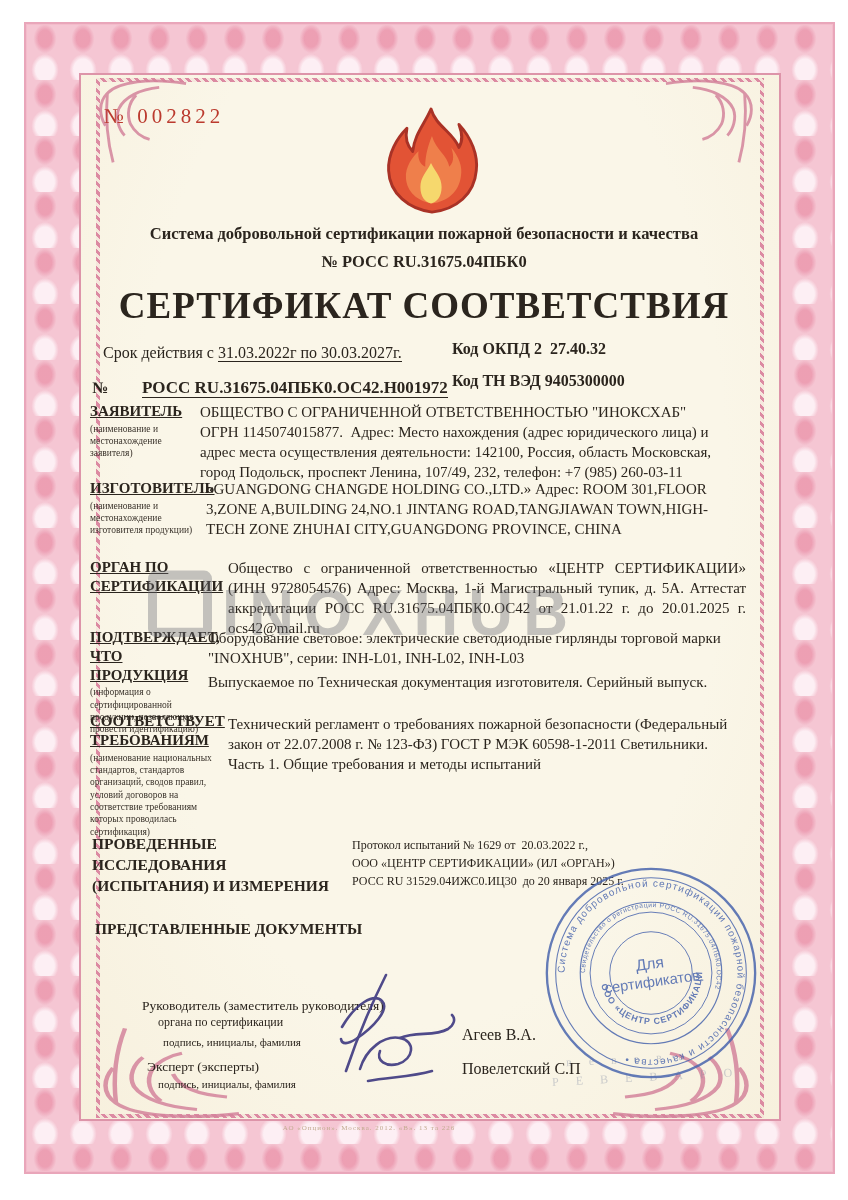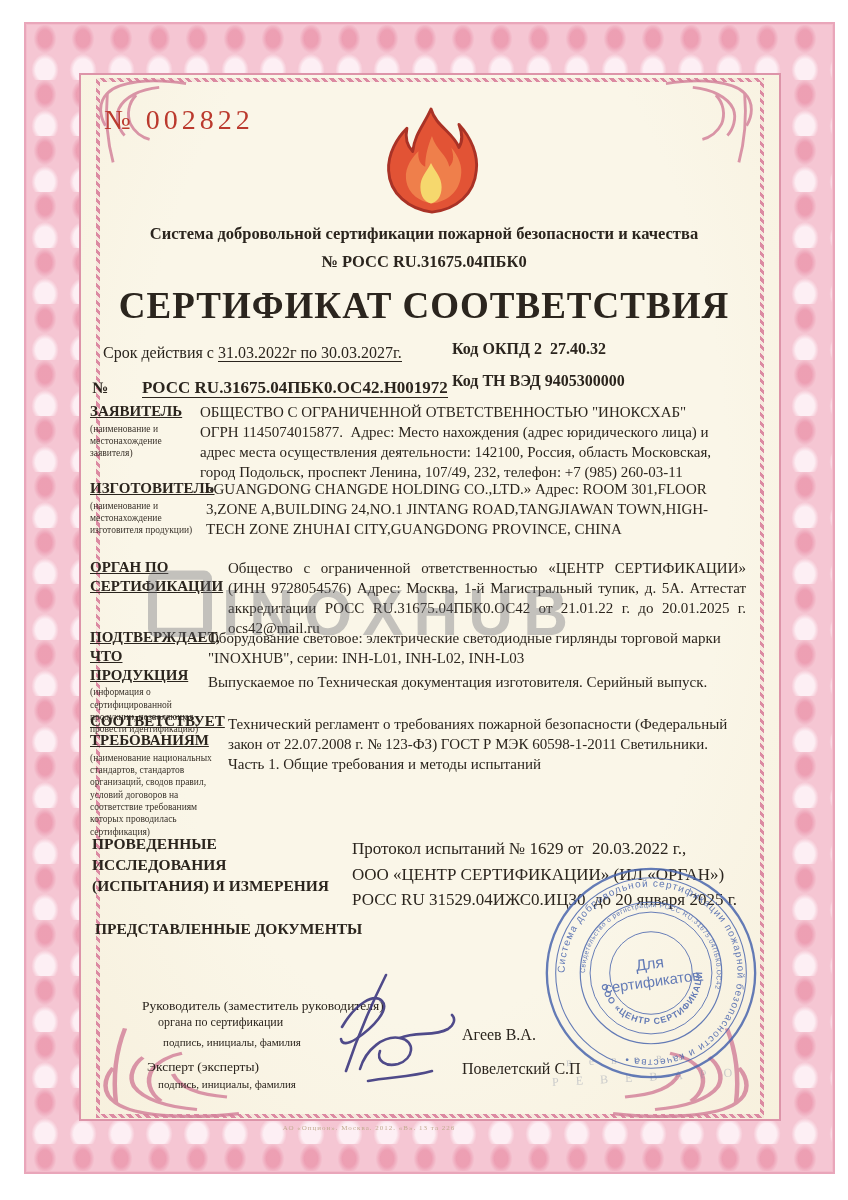--- a/index.html
+++ b/index.html
@@ -20,21 +20,21 @@
   .inner-frame{position:absolute;left:96px;top:78px;width:660px;height:1032px;
          border:4px solid;z-index:1;
          border-image:repeating-linear-gradient(45deg,#dc8aa2 0,#dc8aa2 3px,rgba(220,138,162,.12) 3px,rgba(220,138,162,.12) 6px) 4;}
   .corn{position:absolute;z-index:1;}
   .corn.tl{left:92px;top:74px;width:96px;height:96px;}
   .corn.tr{right:88px;top:74px;width:96px;height:96px;transform:scaleX(-1);}
   .corn.bl{left:92px;bottom:76px;width:150px;height:104px;transform:scaleY(-1);}
   .corn.br{right:88px;bottom:76px;width:150px;height:104px;transform:scale(-1,-1);}
   
   .abs{position:absolute;z-index:2;}
-  .serial{left:104px;top:104px;font-size:28px;letter-spacing:4px;color:#bb3a2e;font-family:"Liberation Serif",serif;}
+  .serial{left:104px;top:104px;font-size:21px;letter-spacing:4px;color:#bb3a2e;font-family:"Liberation Serif",serif;}
   .flame{left:378px;top:101px;width:106px;height:120px;}
   .sysline{left:0;right:0;top:224px;text-align:center;font-weight:bold;font-size:16.5px;}
   .sysnum{left:0;right:0;top:252px;text-align:center;font-weight:bold;font-size:16.5px;}
   .bigtitle{left:0;right:0;top:284px;text-align:center;font-weight:bold;font-size:37px;letter-spacing:1px;}
   .validity{left:103px;top:344px;font-size:16px;}
   .validity .u{border-bottom:1.4px solid #2b251e;}
   .okpd{left:452px;top:340px;font-size:16px;font-weight:bold;white-space:pre-wrap;}
   .tnved{left:452px;top:372px;font-size:16px;font-weight:bold;}
   .numrow{left:92px;top:378px;font-size:16px;font-weight:bold;}
   .numrow .num{margin-left:34px;font-size:17px;border-bottom:1.6px solid #2b251e;}
@@ -48,21 +48,21 @@
   .s-app-c{left:200px;top:402px;width:544px;}
   .s-man-l{left:90px;top:479px;width:112px;}
   .s-man-c{left:206px;top:479px;width:540px;}
   .s-org-l{left:90px;top:558px;width:130px;}
   .s-org-c{left:228px;top:558px;width:518px;}
   .s-pod-l{left:90px;top:628px;width:118px;}
   .s-pod-c{left:208px;top:628px;width:538px;}
   .s-soo-l{left:90px;top:712px;width:128px;}
   .s-soo-c{left:228px;top:714px;width:520px;}
   .s-tst-l{left:92px;top:834px;width:260px;font-weight:bold;font-size:15.5px;line-height:1.35;}
-  .s-tst-c{left:352px;top:836px;width:400px;font-size:17px;line-height:1.5;}
+  .s-tst-c{left:352px;top:836px;width:400px;font-size:12px;line-height:1.5;}
   .s-doc{left:95px;top:920px;font-weight:bold;font-size:15.5px;}
   
   .sig1{left:142px;top:997px;font-size:13.5px;line-height:1.3;}
   .sig1b{left:158px;top:1015px;font-size:12px;}
   .sig1n{left:163px;top:1036px;font-size:11px;}
   .sig2{left:147px;top:1059px;font-size:13.5px;}
   .sig2n{left:158px;top:1078px;font-size:11px;}
   .name1{left:462px;top:1026px;font-size:16px;}
   .name2{left:462px;top:1060px;font-size:16px;}
   .ink{left:308px;top:972px;width:160px;height:122px;z-index:3;}

